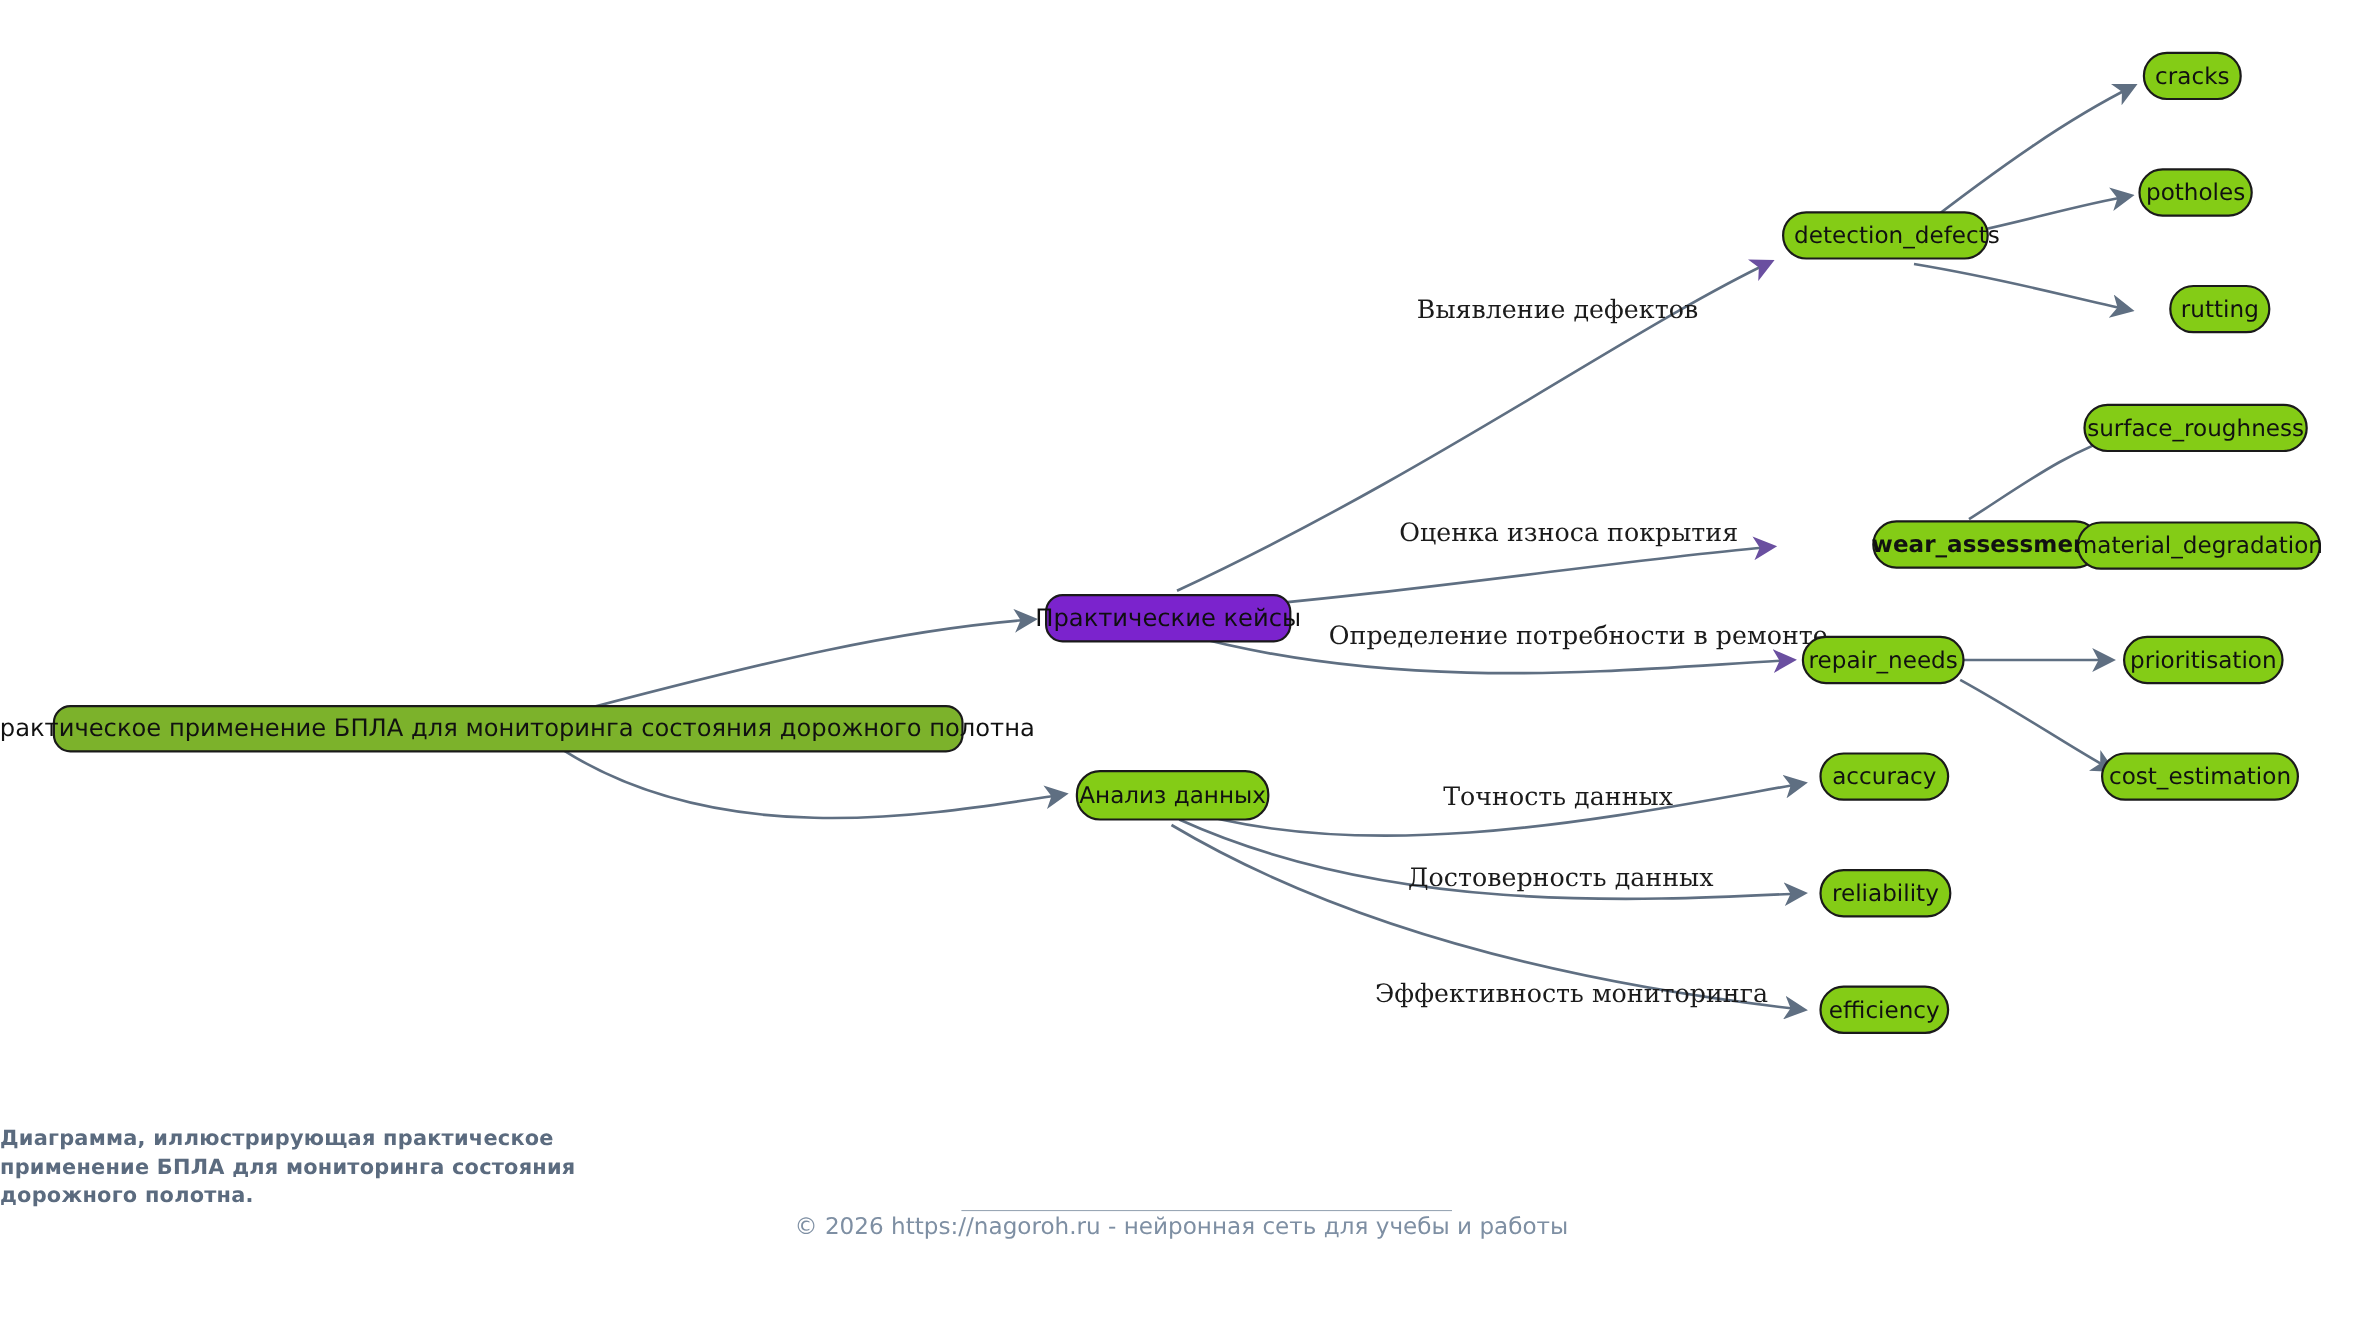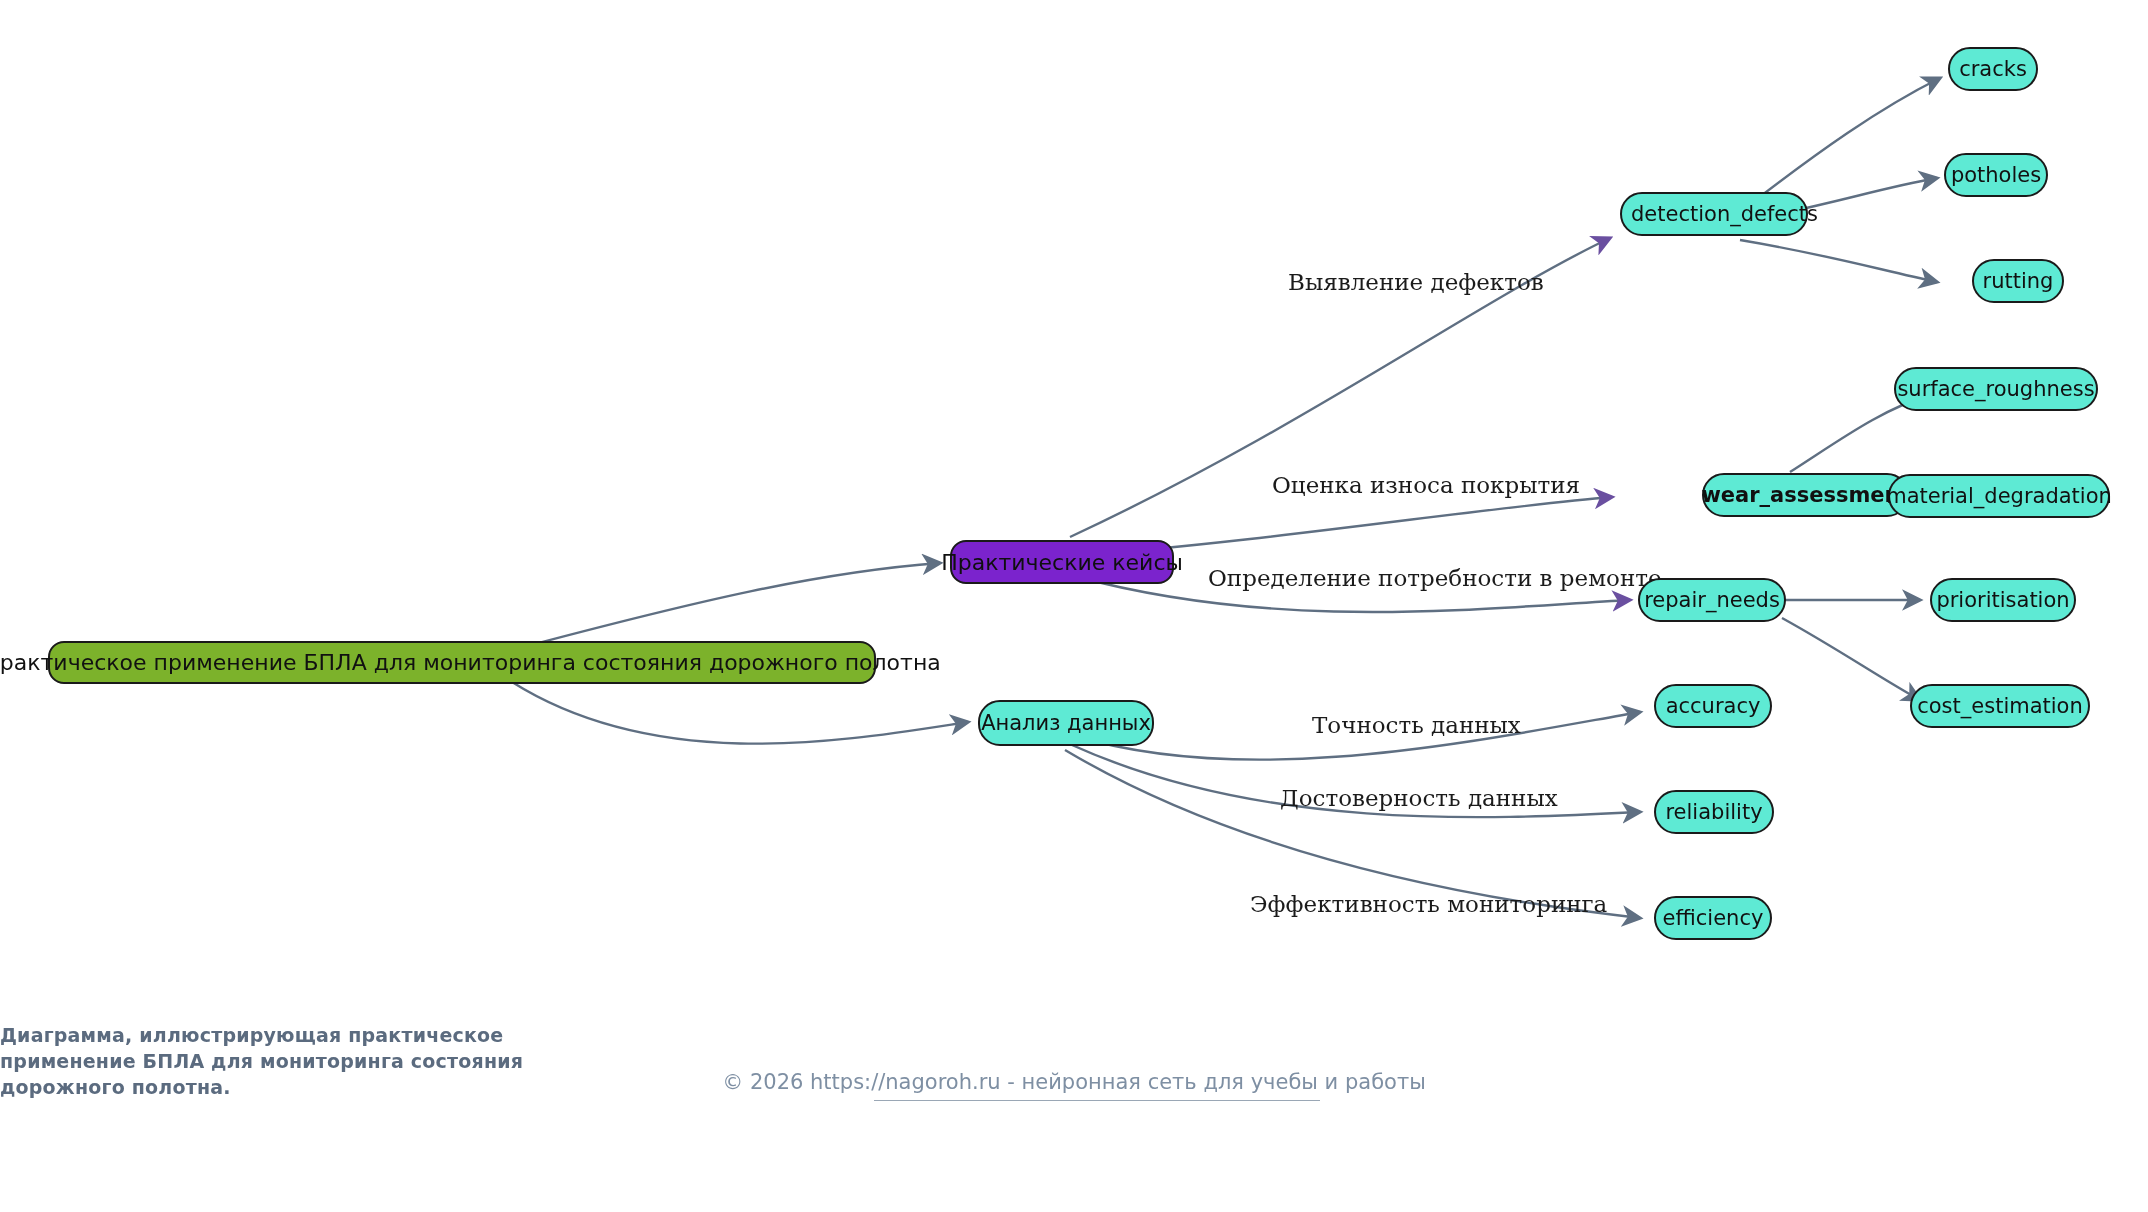--- a/index.html
+++ b/index.html
@@ -21,21 +21,21 @@
     height: 1212px;
   }
   .node {
     position: absolute;
     box-sizing: border-box;
     display: flex;
     align-items: center;
     justify-content: center;
     border: 2px solid #1a1a1a;
     border-radius: 22px;
-    background: #5eead4;
+    background: #84cc16;
     color: #111111;
     font-family: "DejaVu Sans", "Liberation Sans", sans-serif;
     font-size: 21px;
     white-space: nowrap;
     padding: 0 14px;
     z-index: 5;
   }
   .node.root {
     background: #7cb22b;
     border-color: #1a1a1a;
@@ -74,21 +74,21 @@
     position: absolute;
     left: 874px;
     top: 1100px;
     width: 446px;
     height: 1px;
     background: #9aa7b5;
   }
   #footer {
     position: absolute;
     left: 0;
-    top: 1070px;
+    top: 1103px;
     width: 2148px;
     text-align: center;
     font-family: "DejaVu Sans", "Liberation Sans", sans-serif;
     font-size: 21px;
     color: #7e8fa3;
   }
 </style>
 </head>
 <body>
 

